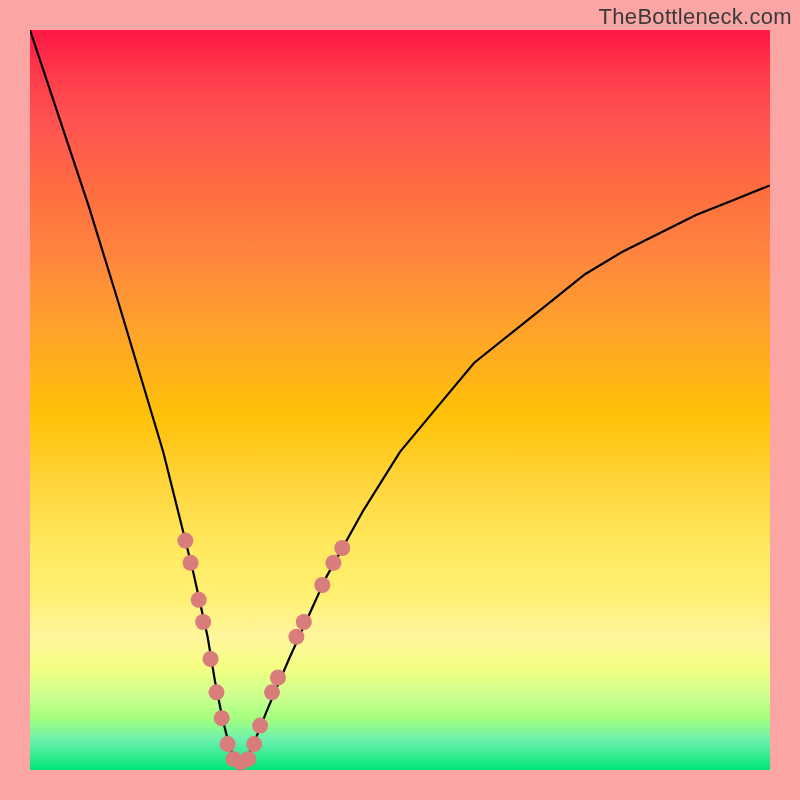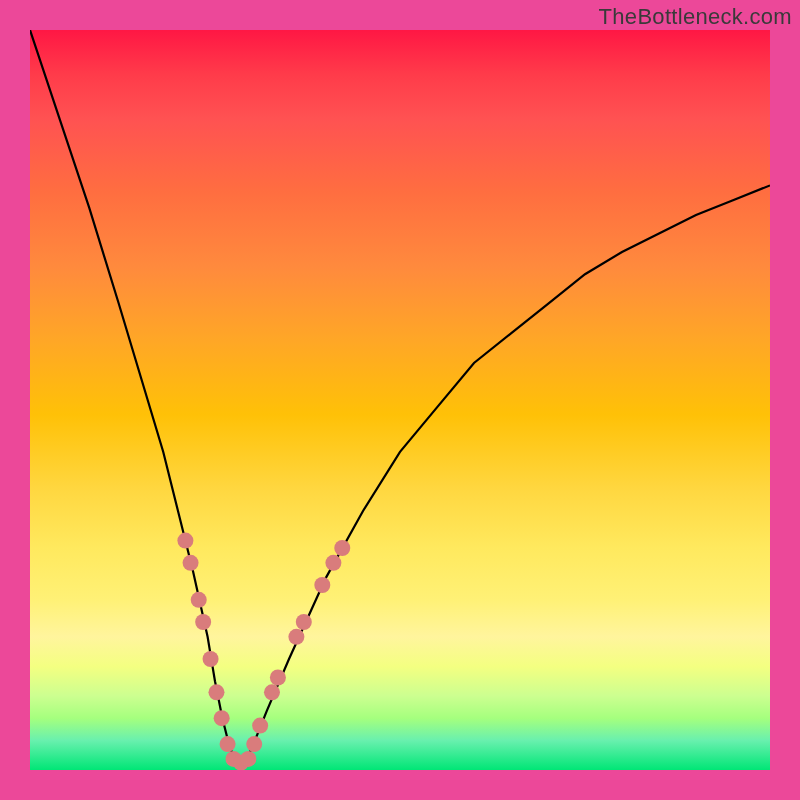--- a/index.html
+++ b/index.html
@@ -8,21 +8,21 @@
     width: 800px;
     height: 800px;
     overflow: hidden;
     font-family: Arial, Helvetica, sans-serif;
     background: #000;
   }
   .frame {
     position: relative;
     width: 800px;
     height: 800px;
-    background: #ec4899;
+    background: #fca5a5;
   }
   .plot-area {
     position: absolute;
     left: 30px;
     top: 30px;
     width: 740px;
     height: 740px;
     background: linear-gradient(
       to bottom,
       #ff1744 0%,

